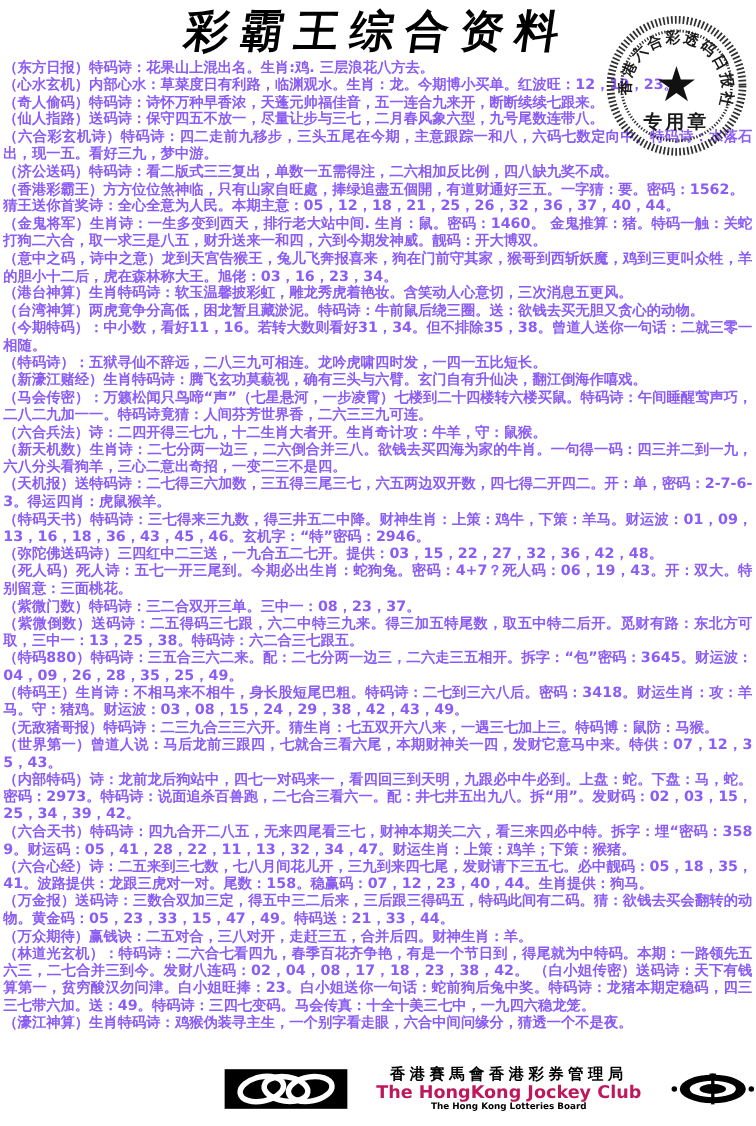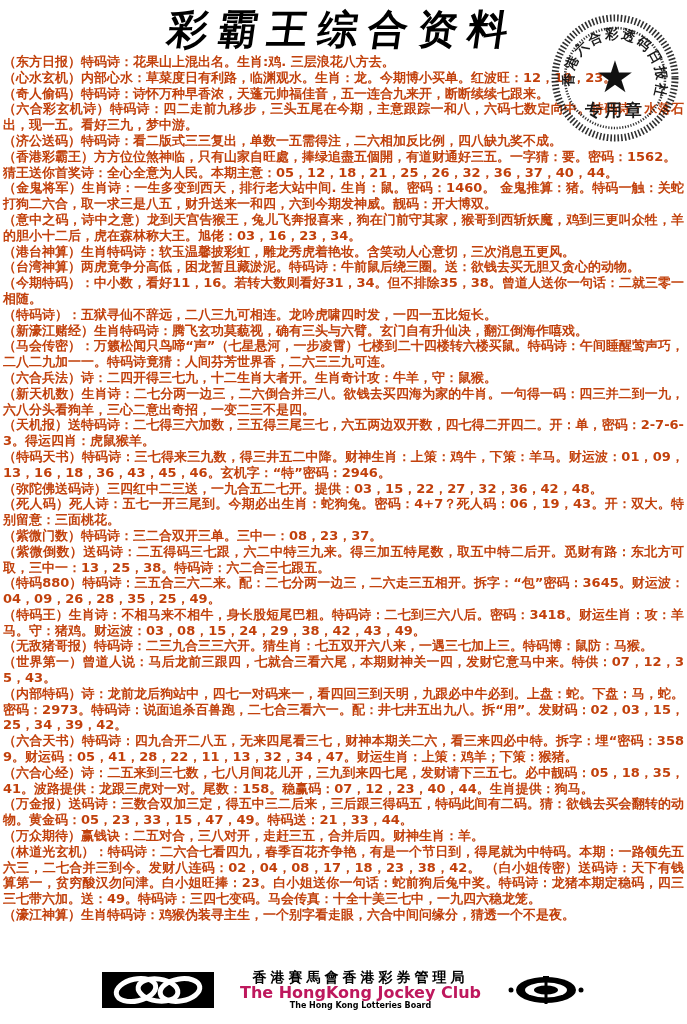--- a/index.html
+++ b/index.html
@@ -8,24 +8,24 @@
   
   #header{position:relative;height:52px;}
   #page-title{margin:0;padding-top:6px;text-align:center;
     font-family:"DejaVu Serif",serif;font-weight:bold;font-size:40px;line-height:46px;
     letter-spacing:10px;transform:skewX(-8deg);color:#000;}
   
   #stamp{position:absolute;top:12px;right:6px;width:132px;height:132px;z-index:5;}
   
   #content-lines{padding:2px 3px 0 3px;}
   .line{margin:0;font-size:13px;line-height:15.8px;font-weight:bold;
-        letter-spacing:0px;word-break:break-all;text-align:justify;color:#c2410c;}
+        letter-spacing:0px;word-break:break-all;text-align:justify;color:#8b5cf6;}
   
   #footer{position:absolute;left:0;right:0;bottom:8px;height:52px;
-          display:flex;align-items:center;justify-content:center;gap:26px;}
+          display:flex;align-items:center;justify-content:flex-end;gap:26px;}
   .footer-center{text-align:center;line-height:1.05;}
   .footer-cn{font-size:14px;font-weight:bold;letter-spacing:4px;color:#000;}
   .footer-en{font-size:16px;font-weight:bold;color:#be185d;}
   .footer-sub{font-size:8px;font-weight:bold;color:#000;}
 </style>
 </head>
 <body>
 
 <div id="page">
 
@@ -41,20 +41,21 @@
       <textPath href="#seal-arc" startOffset="6%">香港六合彩透码日报社</textPath>
     </text>
     <text x="66" y="80" text-anchor="middle" font-size="44" fill="#111">★</text>
     <text x="66" y="104" text-anchor="middle" font-size="17" font-weight="bold" fill="#1a1a1a" font-family="DejaVu Sans, sans-serif" letter-spacing="3">专用章</text>
   </svg>
 
   <div id="content-lines">
       <p class="line">（东方日报）特码诗：花果山上混出名。生肖:鸡. 三层浪花八方去。</p>
       <p class="line">（心水玄机）内部心水：草菜度日有利路，临渊观水。生肖：龙。今期博小买单。红波旺：12，19，23。</p>
       <p class="line">（奇人偷码）特码诗：诗怀万种早香浓，天蓬元帅福佳音，五一连合九来开，断断续续七跟来。</p>
+      <p class="line">（仙人指路）送码诗：保守四五不放一，尽量让步与三七，二月春风象六型，九号尾数连带八。</p>
       <p class="line">（六合彩玄机诗）特码诗：四二走前九移步，三头五尾在今期，主意跟踪一和八，六码七数定向中。特码诗：水落石出，现一五。看好三九，梦中游。</p>
       <p class="line">（济公送码）特码诗：看二版式三三复出，单数一五需得注，二六相加反比例，四八缺九奖不成。</p>
       <p class="line">（香港彩霸王）方方位位煞神临，只有山家自旺處，捧绿追盡五個開，有道财通好三五。一字猜：要。密码：1562。</p>
       <p class="line">猜王送你首奖诗：全心全意为人民。本期主意：05，12，18，21，25，26，32，36，37，40，44。</p>
       <p class="line">（金鬼将军）生肖诗：一生多变到西天，排行老大站中间. 生肖：鼠。密码：1460。 金鬼推算：猪。特码一触：关蛇打狗二六合，取一求三是八五，财升送来一和四，六到今期发神威。靓码：开大博双。</p>
       <p class="line">（意中之码，诗中之意）龙到天宫告猴王，兔儿飞奔报喜来，狗在门前守其家，猴哥到西斩妖魔，鸡到三更叫众牲，羊的胆小十二后，虎在森林称大王。旭佬：03，16，23，34。</p>
       <p class="line">（港台神算）生肖特码诗：软玉温馨披彩虹，雕龙秀虎着艳妆。含笑动人心意切，三次消息五更风。</p>
       <p class="line">（台湾神算）两虎竟争分高低，困龙暂且藏淤泥。特码诗：牛前鼠后绕三圈。送：欲钱去买无胆又贪心的动物。</p>
       <p class="line">（今期特码）：中小数，看好11，16。若转大数则看好31，34。但不排除35，38。曾道人送你一句话：二就三零一相随。</p>
       <p class="line">（特码诗）：五狱寻仙不辞远，二八三九可相连。龙吟虎啸四时发，一四一五比短长。</p>

